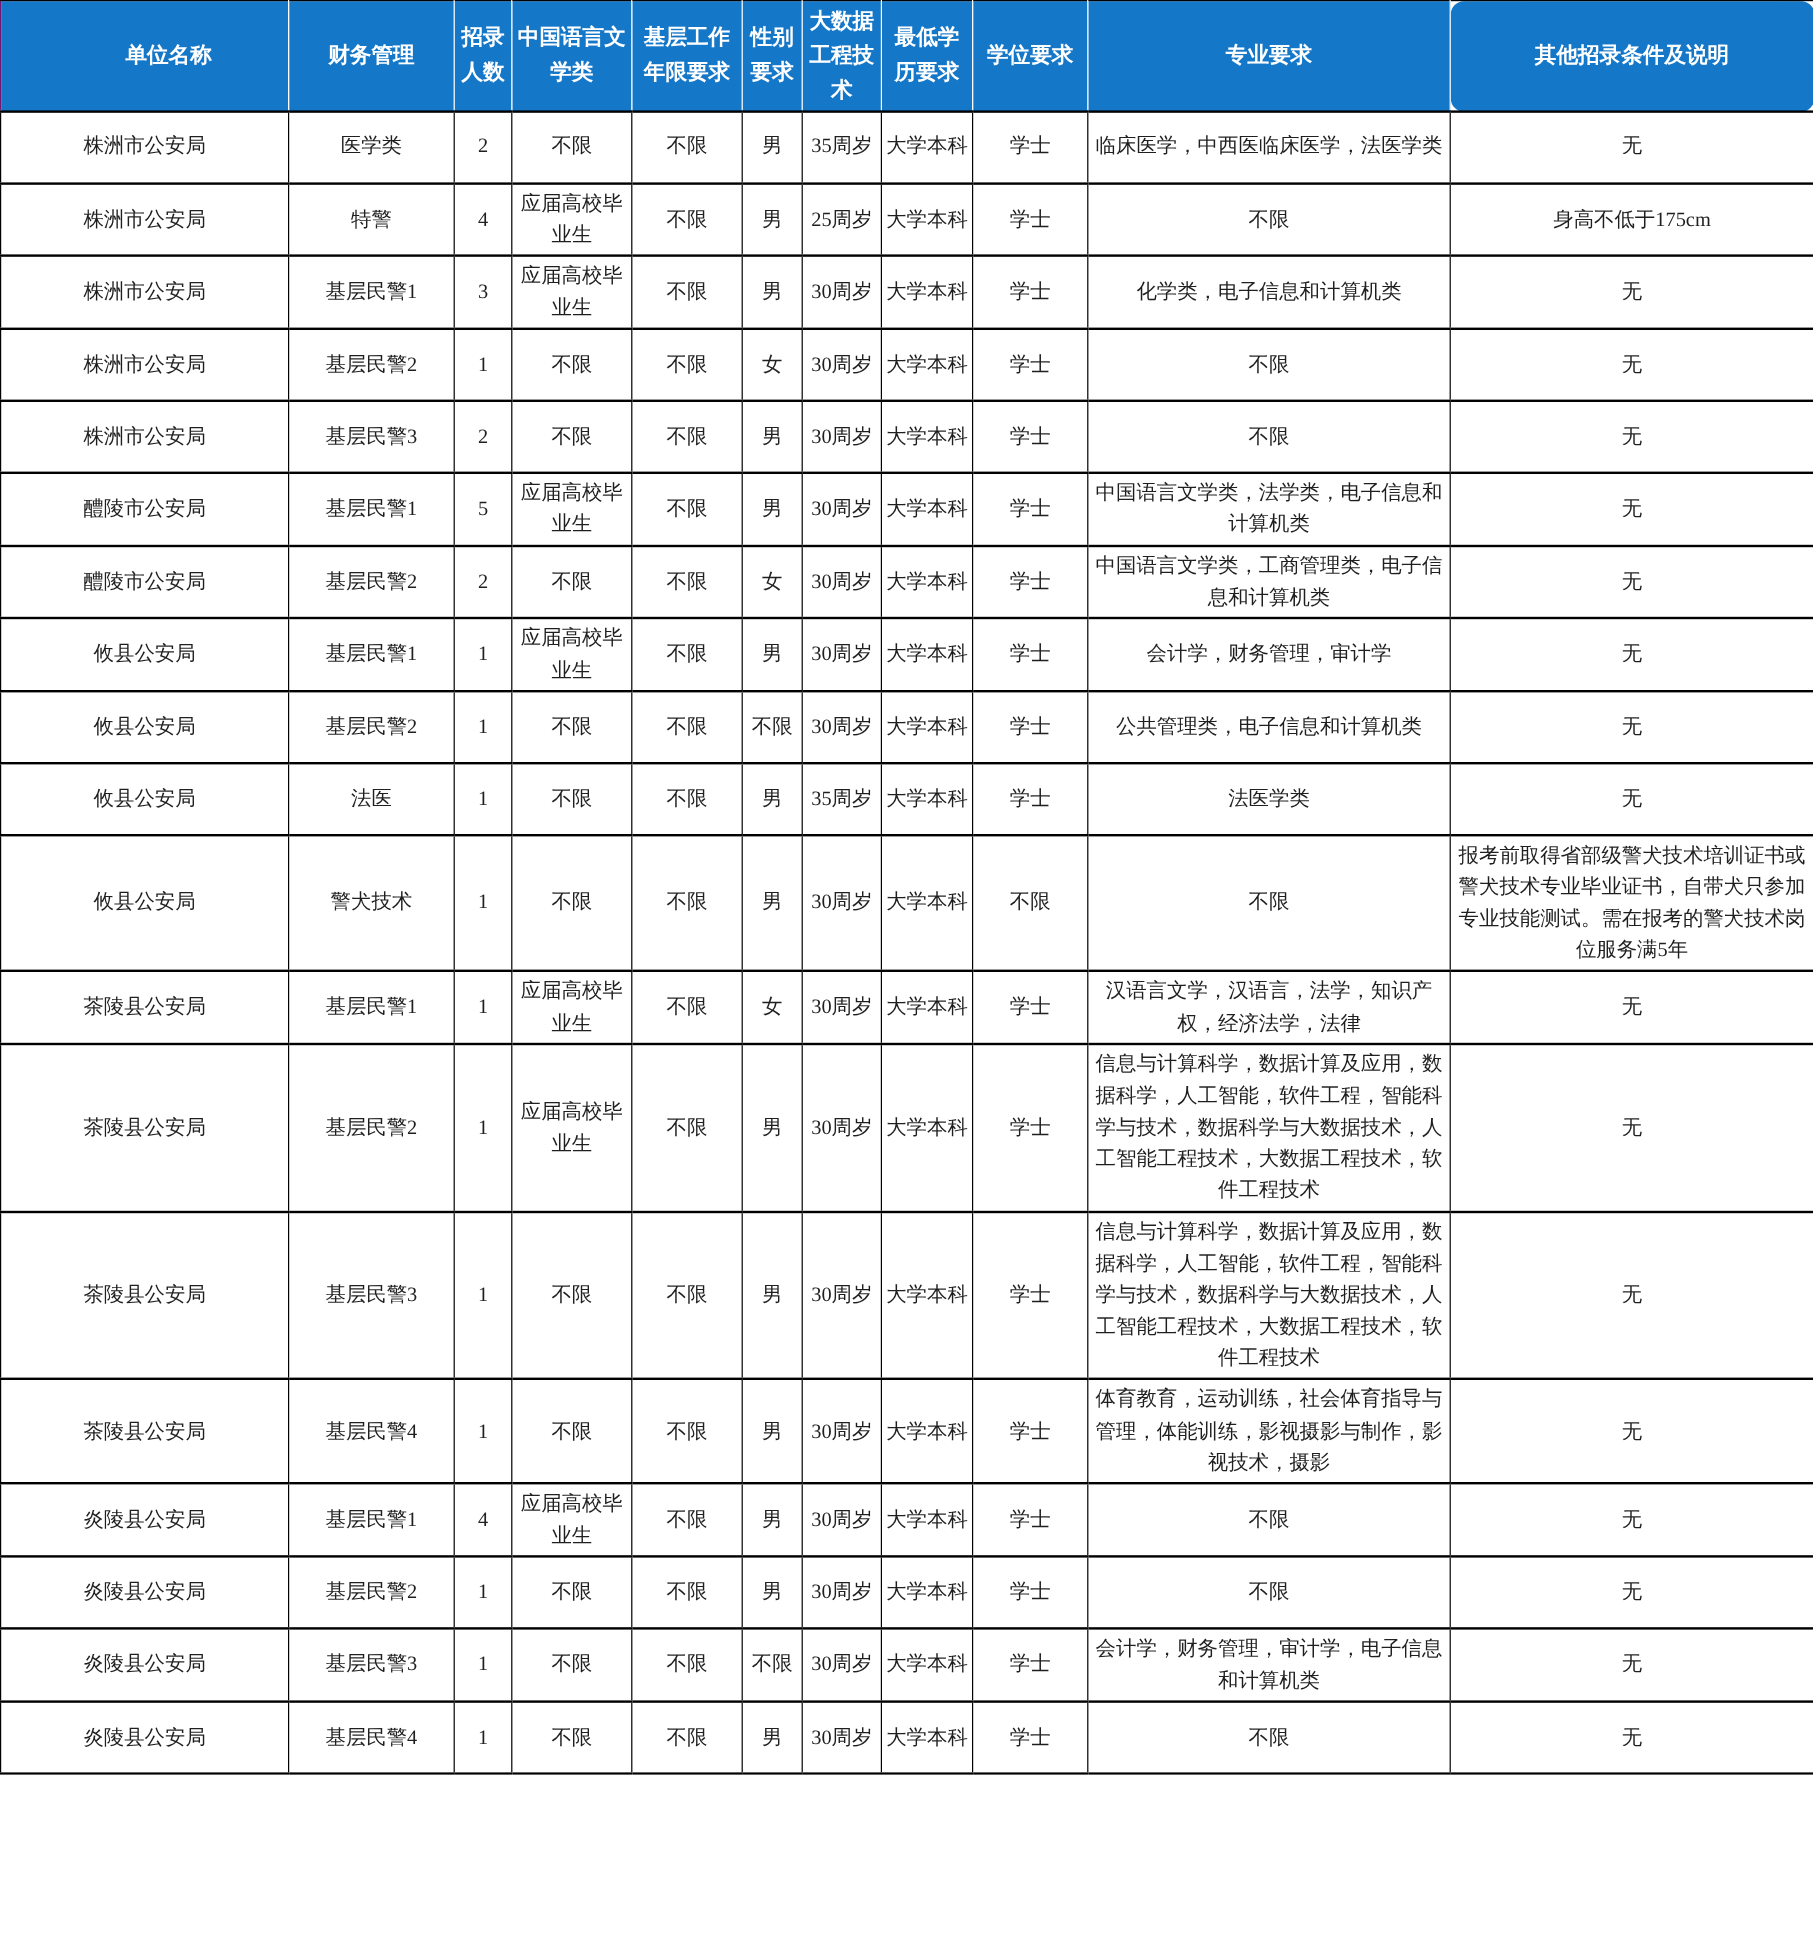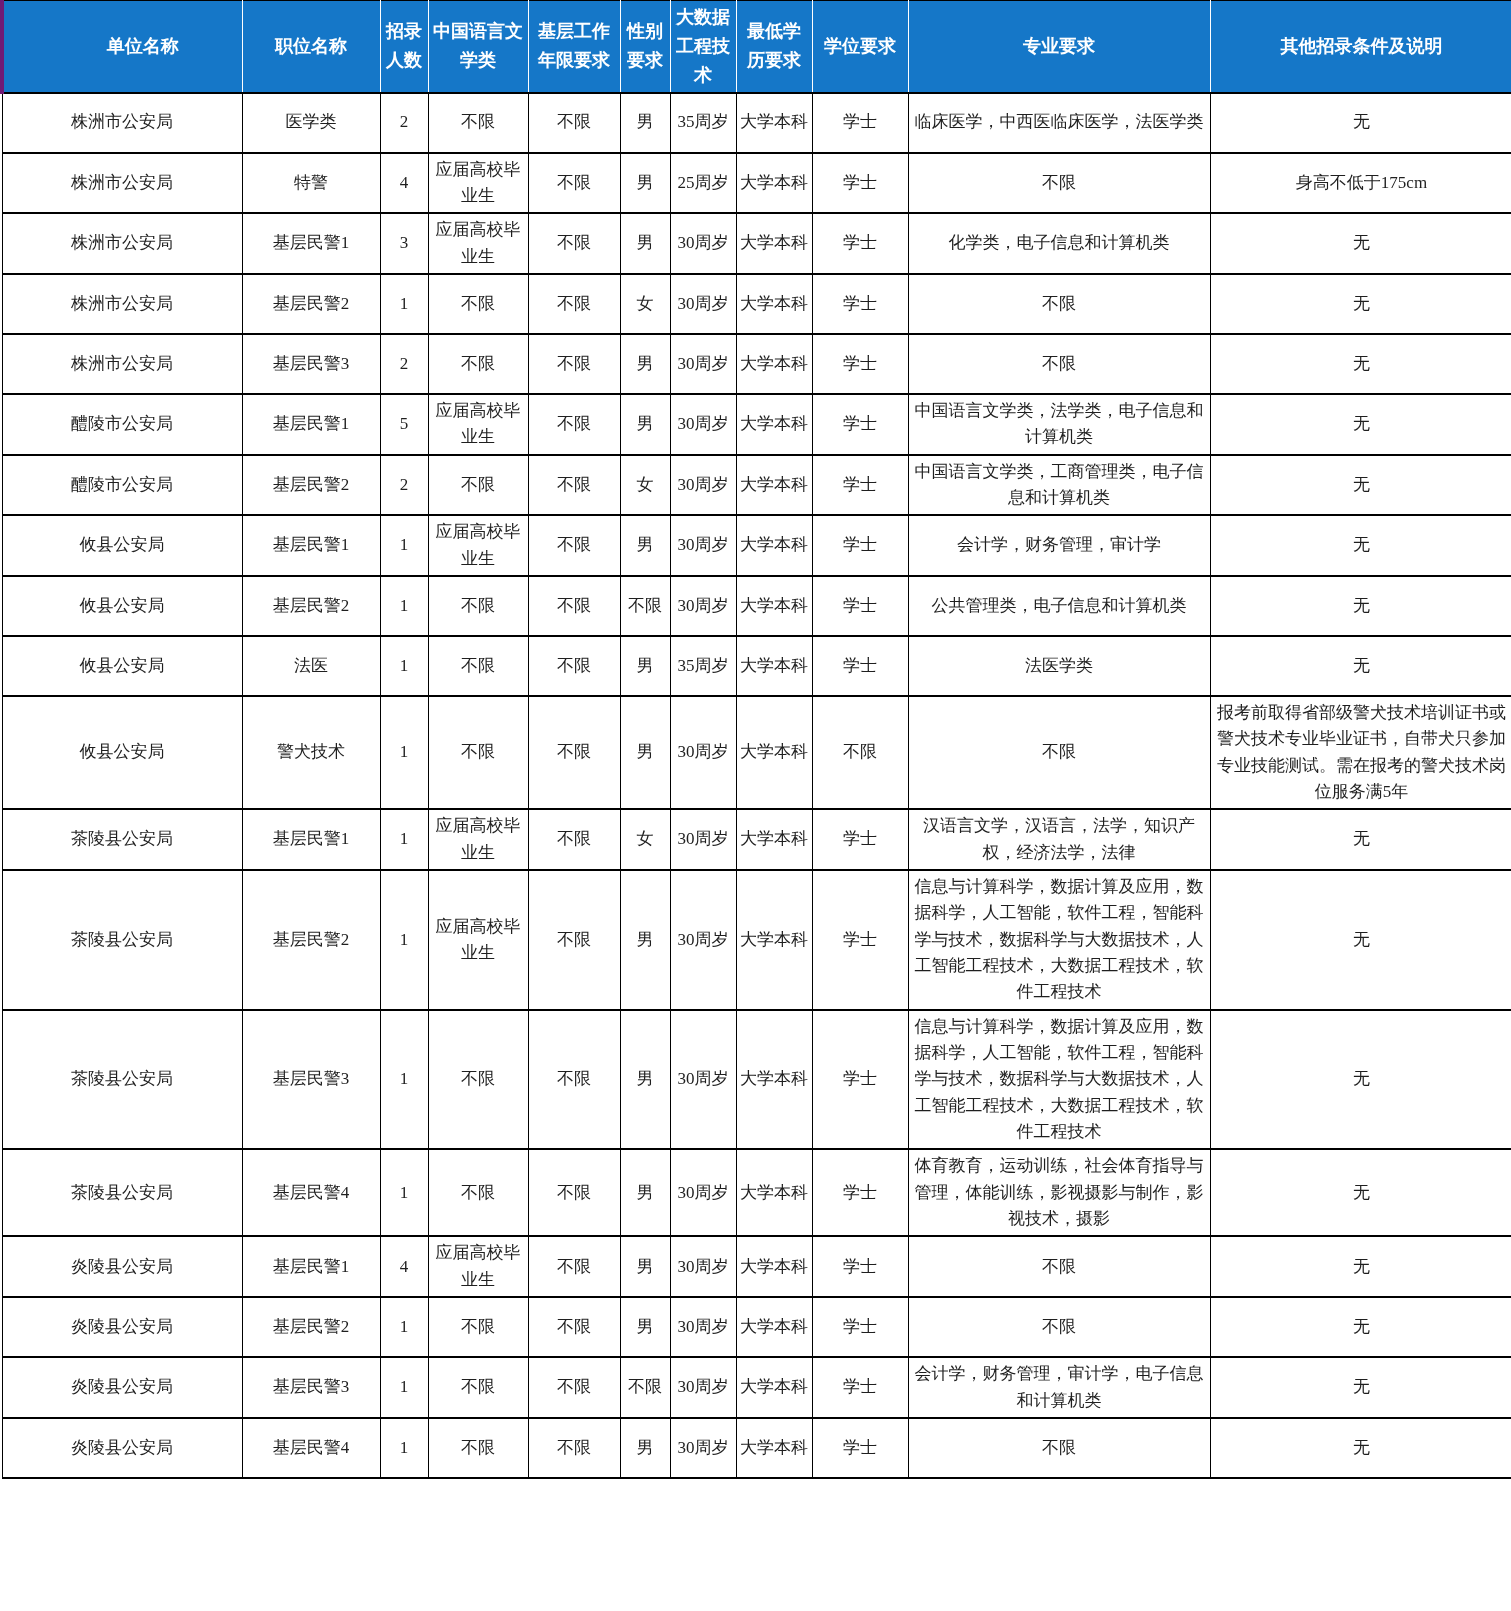--- a/index.html
+++ b/index.html
@@ -27,22 +27,22 @@
     line-height: 1.6;
     text-align: center;
     vertical-align: middle;
     padding: 2px 3px;
     border-top: 1px solid #000;
     border-bottom: 2px solid #000;
     border-left: 1px solid #fff;
     border-right: 1px solid #fff;
     word-break: break-all;
   }
-  th:first-child { border-left: 4px solid #701a75; padding-left: 43px; }
-  th:last-child  { border-right: 1px solid #000; }
+  th:first-child { border-left: 1px solid #701a75; padding-left: 43px; }
+  th:last-child  { border-right: 1px solid #000; border-radius: 11px; }
   tbody tr {
     height: 60px;
   }
   td {
     font-size: 17px;
     color: #1f1f1f;
     line-height: 1.55;
     text-align: center;
     vertical-align: middle;
     padding: 3px 3px;
@@ -67,21 +67,21 @@
       <col style="width:50px">
       <col style="width:66px">
       <col style="width:76px">
       <col style="width:96px">
       <col style="width:302px">
       <col style="width:303px">
     </colgroup>
     <thead>
       <tr>
           <th>单位名称</th>
-          <th>职位名称</th>
+          <th>财务管理</th>
           <th>招录人数</th>
           <th>中国语言文学类</th>
           <th>基层工作年限要求</th>
           <th>性别要求</th>
           <th>大数据工程技术</th>
           <th>最低学历要求</th>
           <th>学位要求</th>
           <th>专业要求</th>
           <th>其他招录条件及说明</th>
         </tr>

